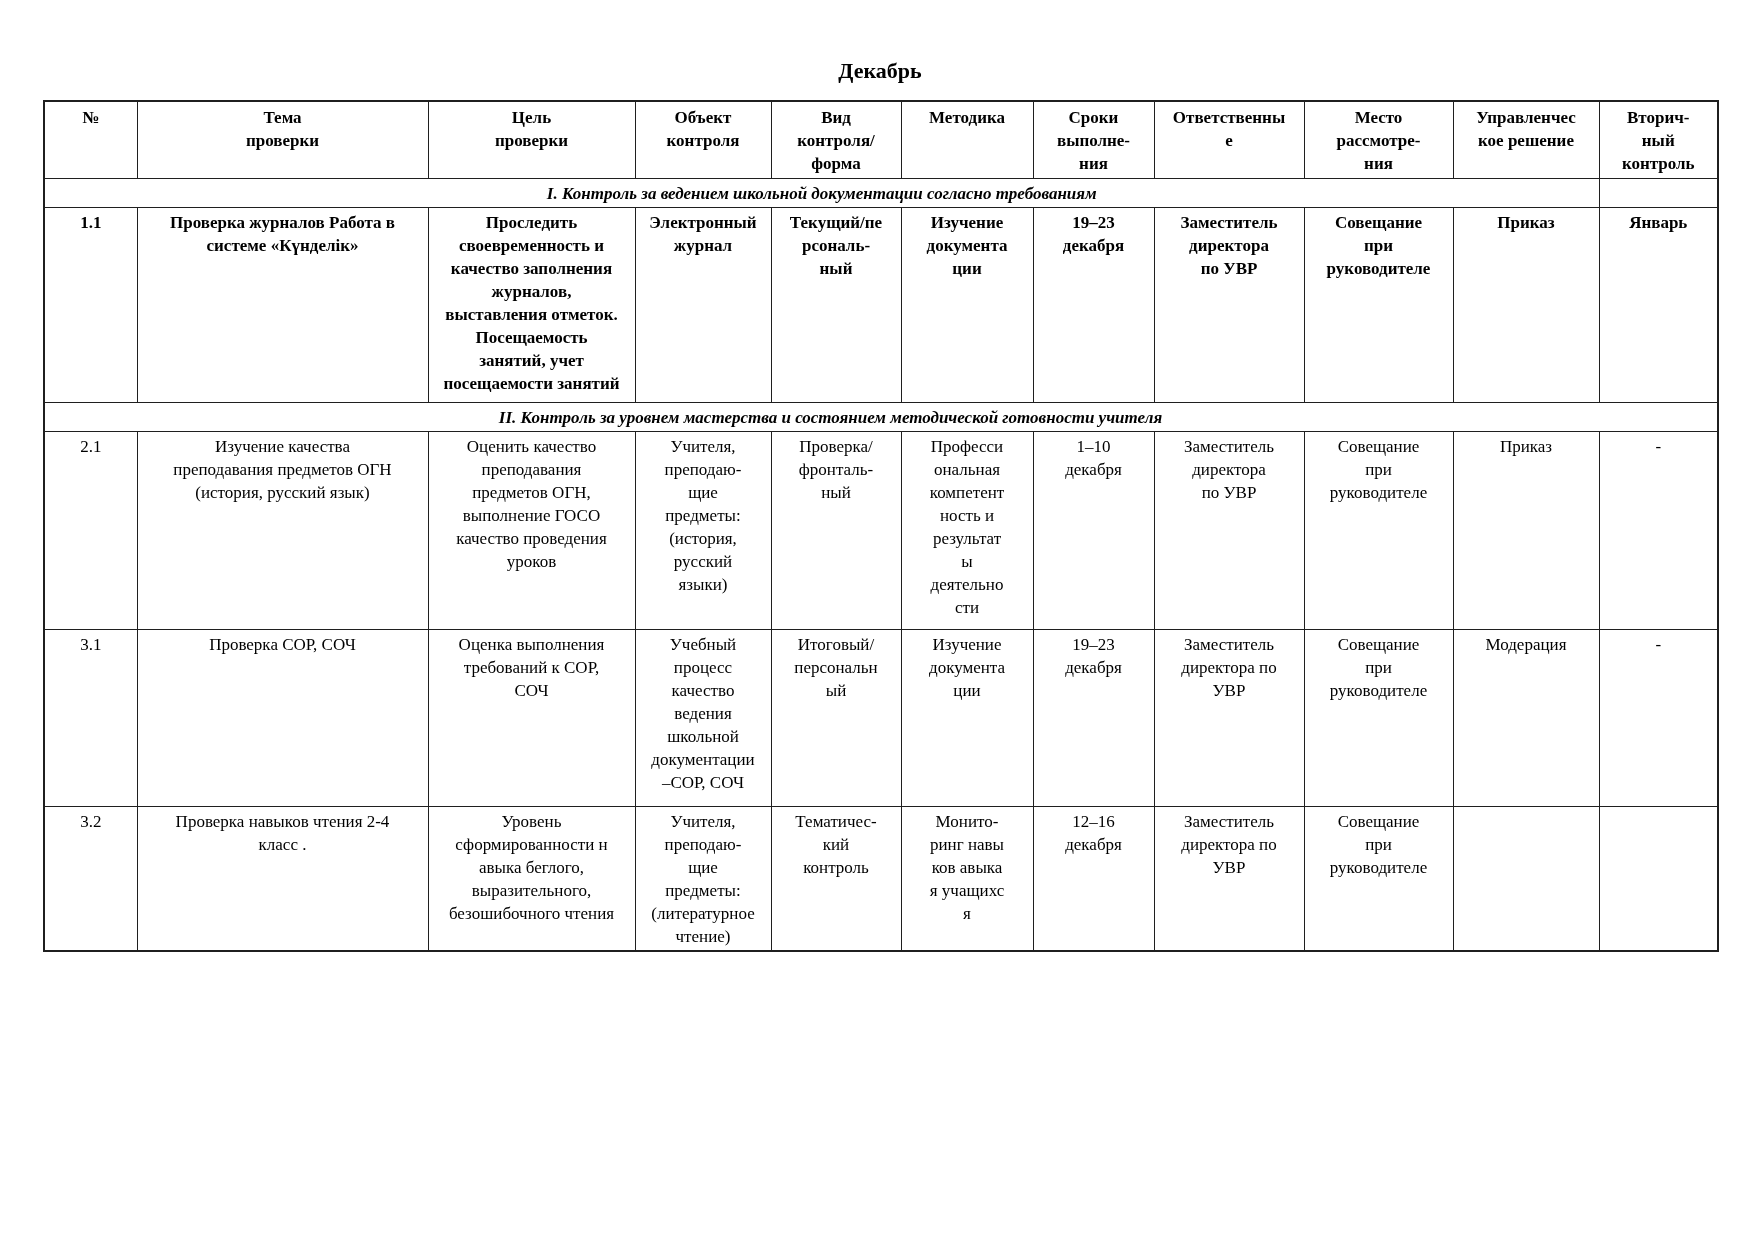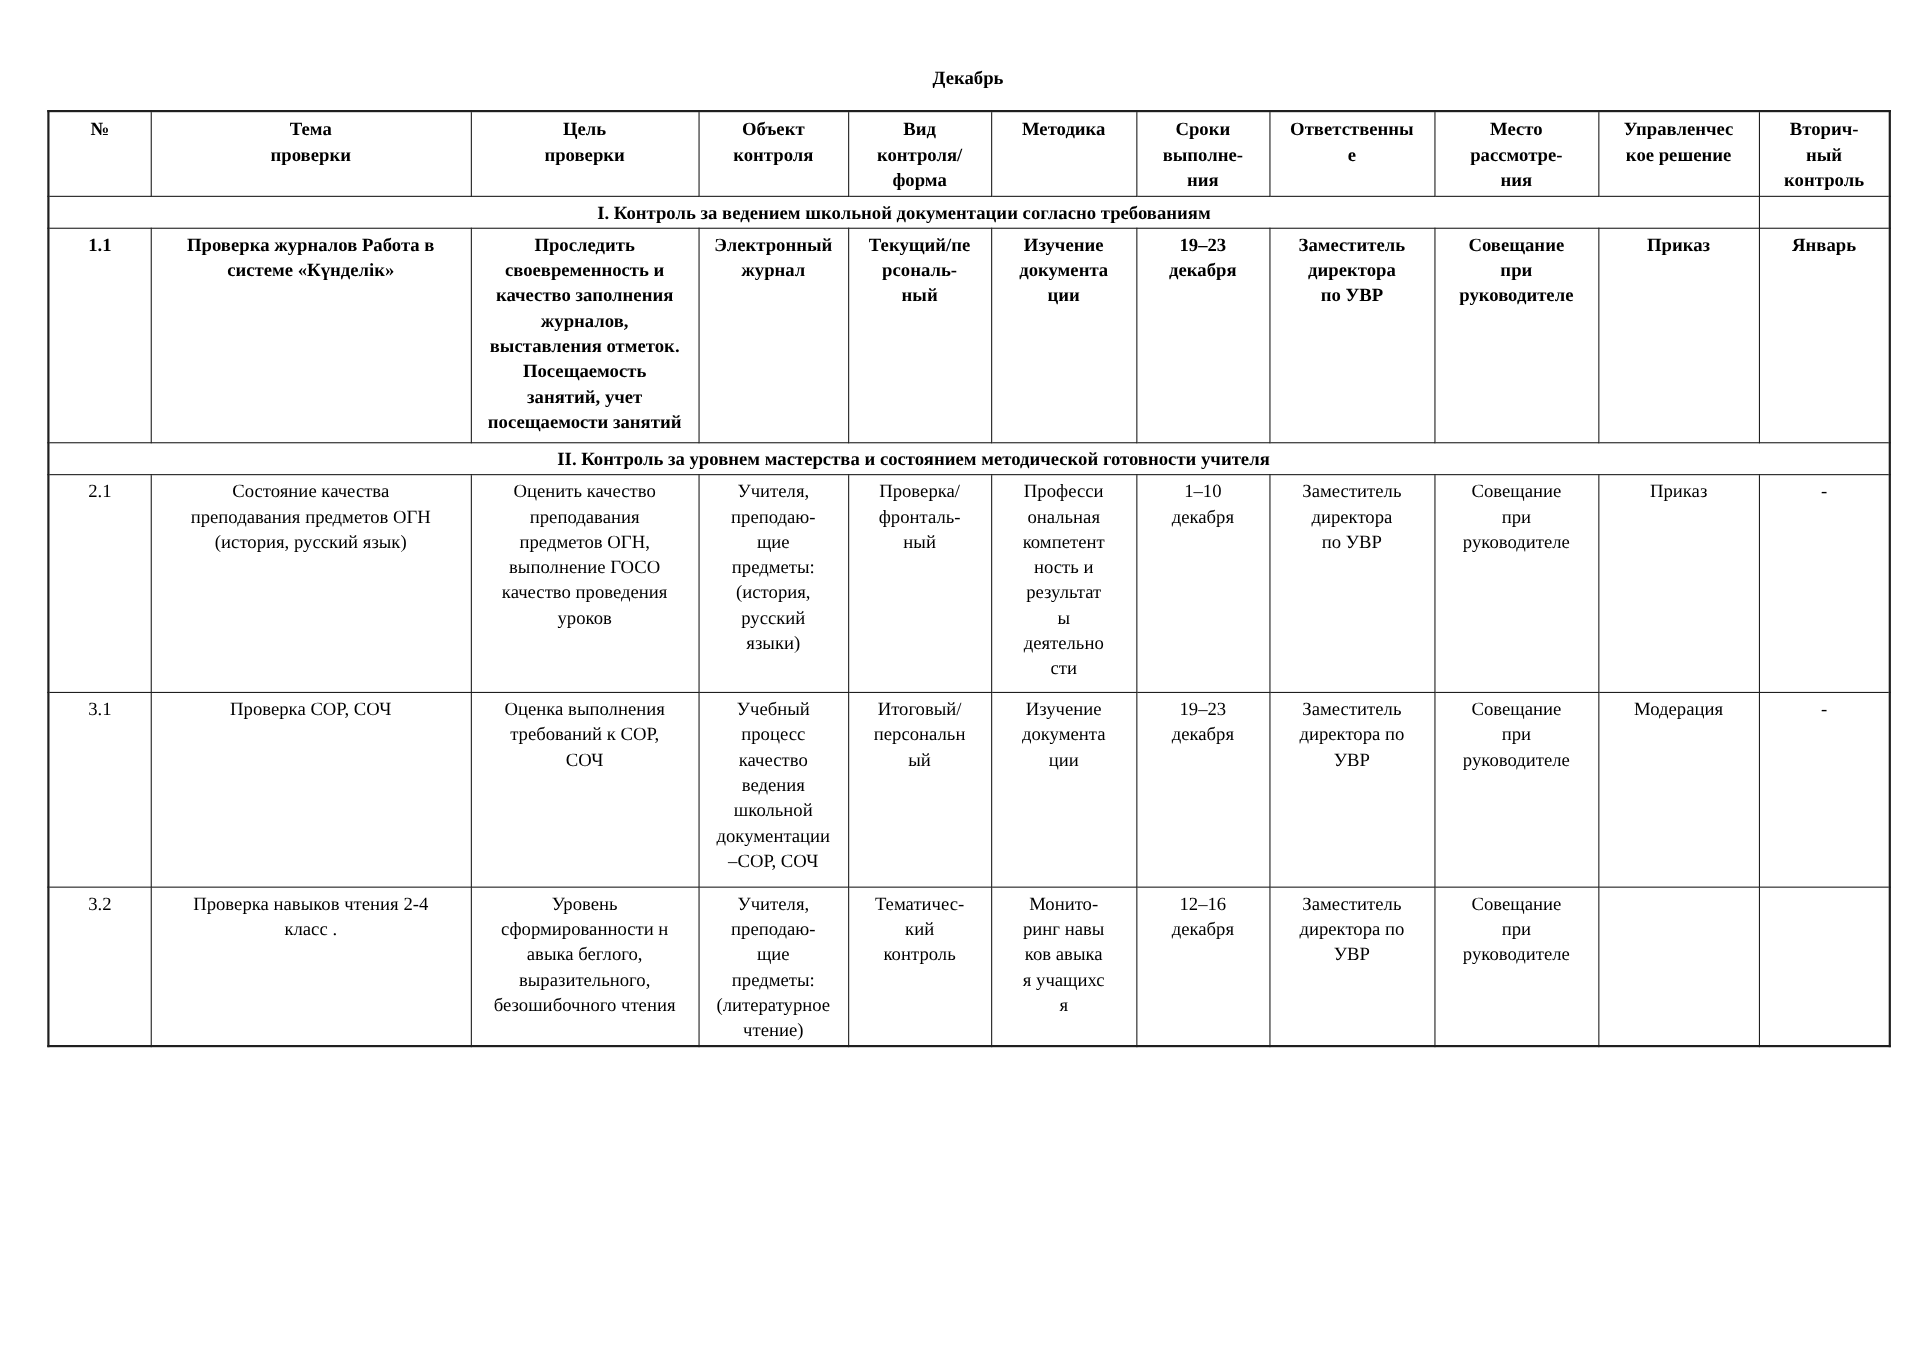--- a/index.html
+++ b/index.html
@@ -16,21 +16,21 @@
     color: #000000;
     overflow: hidden;
   }
   .title-wrap {
     padding-top: 58px;
     margin-left: 43px;
     width: 1674px;
     text-align: center;
   }
   .doc-title {
-    font-size: 17px;
+    font-size: 22px;
     line-height: 25px;
     font-weight: bold;
   }
   table.plan {
     margin-left: 43px;
     margin-top: 17px;
     border-collapse: collapse;
     table-layout: fixed;
     width: 1674px;
     border: 2px solid #1f1f1f;
@@ -53,20 +53,21 @@
   tr.section-row    { height: 25px; }
   tr.row-h-195      { height: 195px; font-weight: bold; }
   tr.row-h-198      { height: 198px; }
   tr.row-h-177      { height: 177px; }
   tr.row-h-147      { height: 118px; }
   td.section-cell {
     font-weight: bold;
     text-align: center;
     padding-top: 1px;
     padding-bottom: 1px;
+    font-style: italic;
   }
   td.section-cell.shift-left { padding-right: 104px; }
   td.align-left { text-align: left; }
   td.num-cell { text-align: left; padding-left: 7px; }
 </style>
 </head>
 <body>
 
 <div class="page">
 
@@ -150,21 +151,21 @@
 при
 руководителе</td>
         <td>Приказ</td>
         <td>Январь</td>
       </tr>
       <tr class="section-row">
         <td class="section-cell shift-left" colspan="11">II. Контроль за уровнем мастерства и состоянием методической готовности учителя</td>
       </tr>
       <tr class="row-h-198">
         <td class="num-cell">2.1</td>
-        <td>Состояние качества
+        <td>Изучение качества
 преподавания предметов ОГН
 (история, русский язык)</td>
         <td>Оценить качество
 преподавания
 предметов ОГН,
 выполнение ГОСО
 качество проведения
 уроков</td>
         <td>Учителя,
 преподаю-

